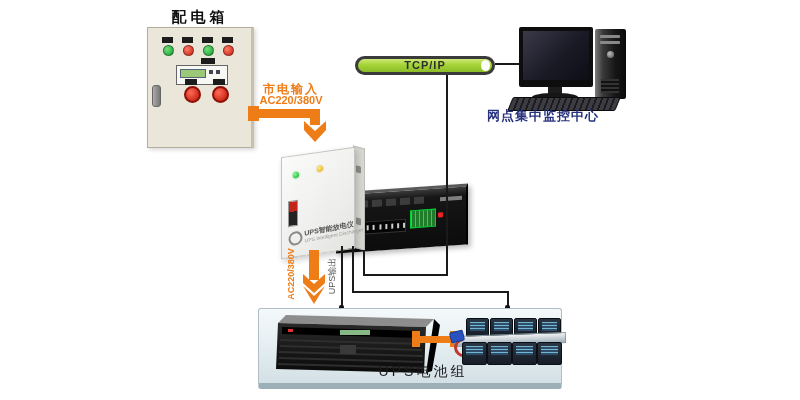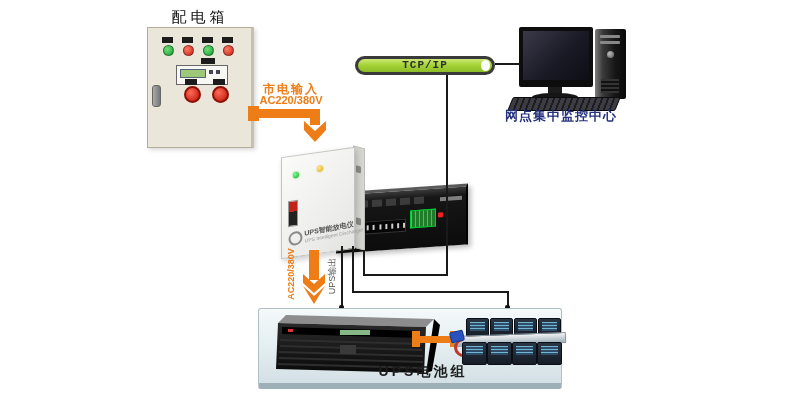--- a/index.html
+++ b/index.html
@@ -6,21 +6,21 @@
     --accent:#ee7d18; --pill-green:#a5d437; --navy:#26327e;
     --line:#1a1a1a; --panel-bg:#e3edf0; --beige:#eae6d9;
   }
   html,body{margin:0;padding:0;background:#fff;}
   #canvas{position:relative;width:800px;height:400px;background:#fff;overflow:hidden;
           font-family:"Liberation Sans","DejaVu Sans",sans-serif;}
   .abs{position:absolute;}
   .lbl{position:absolute;text-align:center;color:#111;}
 
   
-  .dist-title{left:148px;top:8px;width:104px;font-size:15px;font-weight:normal;letter-spacing:4px;}
+  .dist-title{left:148px;top:8px;width:104px;font-size:15px;font-weight:bold;letter-spacing:4px;}
   .cabinet{left:147px;top:27px;width:103px;height:119px;background:var(--beige);
            border:1px solid #b5ae9a;border-right:3px solid #c7c0ab;box-shadow:2px 2px 4px rgba(0,0,0,.15);}
   .cab-win{position:absolute;width:11px;height:6px;background:#1c1c1c;top:9px;}
   .cab-btn{position:absolute;width:9px;height:9px;border-radius:50%;top:17px;border:1px solid rgba(0,0,0,.35);}
   .cab-btn.g{background:radial-gradient(circle at 35% 35%,#6fe07a,#179a2e);}
   .cab-btn.r{background:radial-gradient(circle at 35% 35%,#ff7a66,#c41f14);}
   .cab-rect{position:absolute;left:53px;top:30px;width:14px;height:6px;background:#1c1c1c;}
   .meter{position:absolute;left:28px;top:37px;width:50px;height:18px;background:#f7f7f4;border:1px solid #666;}
   .meter .lcd{position:absolute;left:3px;top:3px;width:24px;height:7px;background:#9cc878;border:1px solid #567;}
   .meter .mk{position:absolute;width:4px;height:4px;background:#445;top:4px;}
@@ -64,21 +64,21 @@
   .ind-strip{position:absolute;left:6px;top:44px;width:8px;height:24px;border:1px solid #999;
            background:linear-gradient(180deg,#c2241a 0 42%,#222 42%);}
   .brand{position:absolute;left:4px;top:72px;width:64px;transform:rotate(-3deg);}
   .brand .logo{position:absolute;left:2px;top:2px;width:10px;height:10px;border-radius:50%;border:2px solid #8a8a8a;}
   .brand .cn{position:absolute;left:18px;top:1px;width:50px;font-size:7px;font-weight:bold;color:#555;white-space:nowrap;}
   .brand .en{position:absolute;left:18px;top:10px;width:50px;font-size:5px;color:#999;white-space:nowrap;}
 
   
   .pill{left:355px;top:56px;width:140px;height:19px;border:3px solid #3a3a3a;border-radius:12px;
         background:linear-gradient(180deg,#cfe878 0,var(--pill-green) 45%,#8cbc27 100%);
-        display:flex;align-items:center;justify-content:center;box-sizing:border-box;font-family:Liberation Mono, monospace;}
+        display:flex;align-items:center;justify-content:center;box-sizing:border-box;}
   .pill .txt{font-size:11px;font-weight:bold;color:#2d2d2d;letter-spacing:1px;line-height:1;}
   .pill .cap{position:absolute;right:2px;top:1px;width:9px;height:11px;background:#fdfdfd;border-radius:50%;}
 
   
   .line{position:absolute;background:var(--line);}
 
   
   .mon-bezel{left:519px;top:27px;width:74px;height:60px;background:#0d0d0d;border-radius:2px;}
   .mon-screen{position:absolute;left:4px;top:4px;right:4px;bottom:7px;
         background:linear-gradient(135deg,#3a3a4a 0,#1a1a26 55%,#0e0e16 100%);}
@@ -87,29 +87,29 @@
   .tower{left:595px;top:29px;width:31px;height:70px;border-radius:2px;
         background:linear-gradient(90deg,#7a7a7a 0,#3a3a3a 25%,#161616 65%,#0a0a0a 100%);}
   .tower .slot{position:absolute;left:5px;width:20px;height:3px;background:#888;border-radius:1px;}
   .tower .pwr{position:absolute;left:12px;top:22px;width:7px;height:7px;border-radius:50%;
         background:radial-gradient(circle at 35% 35%,#bbb,#555);}
   .tower .vent{position:absolute;left:6px;bottom:6px;width:18px;height:14px;
         background:repeating-linear-gradient(180deg,#333 0 2px,#111 2px 4px);}
   .keyboard{left:510px;top:97px;width:106px;height:12px;background:#26262a;border-radius:2px;
         transform:skewX(-22deg);background-image:repeating-linear-gradient(90deg,#3c3c42 0 4px,#1c1c20 4px 6px);
         border:1px solid #0c0c0e;}
-  .center-lbl{left:492px;top:107px;width:138px;font-size:13px;font-weight:bold;color:var(--navy);letter-spacing:1px;}
+  .center-lbl{left:474px;top:107px;width:138px;font-size:13px;font-weight:bold;color:var(--navy);letter-spacing:1px;}
 
   
   .batt-metric{left:368px;top:278px;width:150px;font-size:9px;color:#1c1c1c;letter-spacing:1px;text-align:left;}
 
   
   .panel{left:258px;top:308px;width:302px;height:74px;border:1px solid #b0bec7;border-bottom:6px solid #9db0b8;
         border-radius:3px;background:linear-gradient(180deg,#f4f9fa 0,var(--panel-bg) 55%,#d3e0e5 100%);}
-  .panel-lbl{left:368px;top:363px;width:110px;font-size:14px;font-weight:bold;color:#1c1c1c;letter-spacing:3px;}
+  .panel-lbl{left:368px;top:363px;width:110px;font-size:14px;font-weight:normal;color:#1c1c1c;letter-spacing:3px;}
 
   
   .ups-rack{left:268px;top:311px;width:172px;height:66px;}
 
   
   .conn{position:absolute;background:var(--accent);}
   .conn.capl{left:412px;top:331px;width:8px;height:16px;}
   .conn.bar{left:419px;top:336px;width:32px;height:7px;}
   .conn.capr{left:450px;top:331px;width:8px;height:16px;}
 

